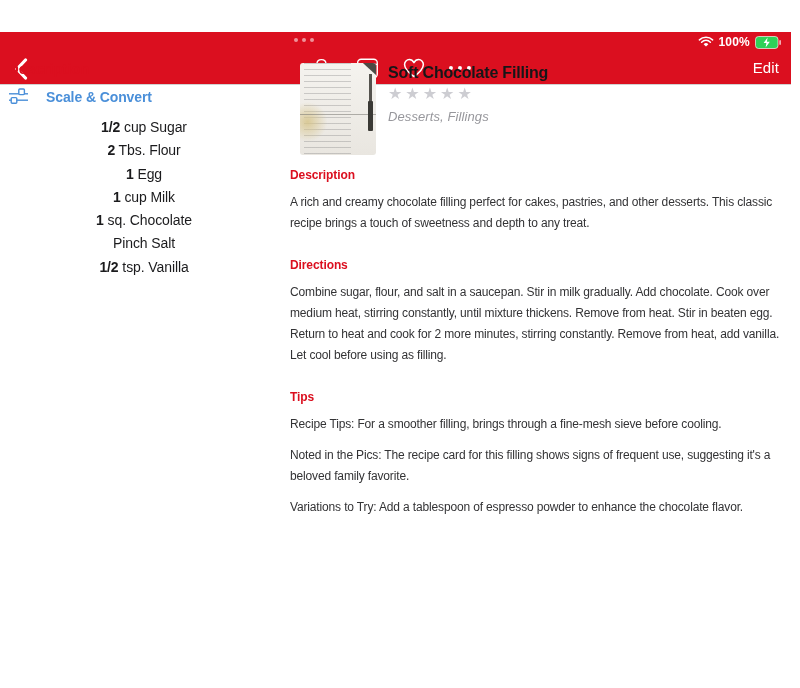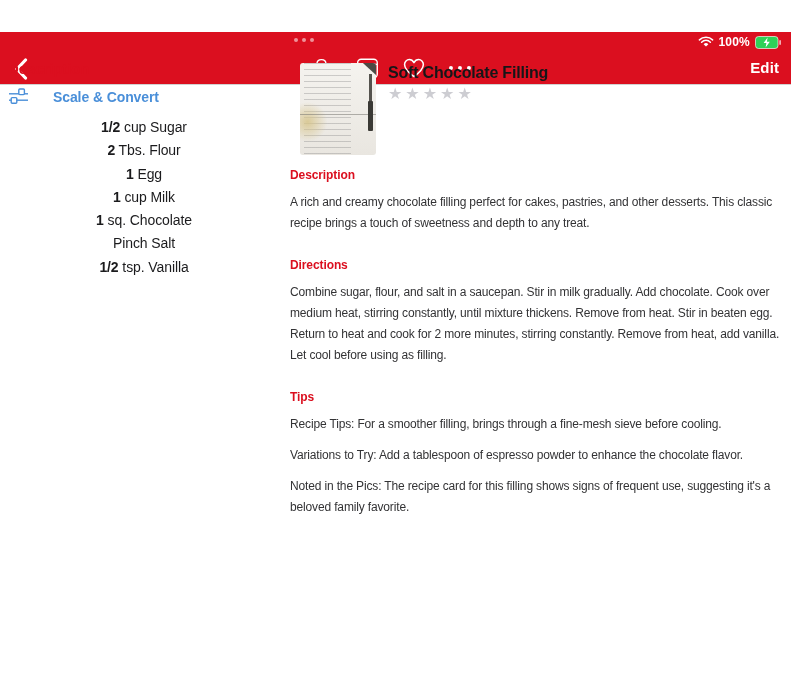--- a/index.html
+++ b/index.html
@@ -31,31 +31,31 @@
   .mt-dots i { width:4px; height:4px; border-radius:50%; background:rgba(255,255,255,0.55); }
   .status-right { position:absolute; right:10px; top:3px; display:flex; align-items:center; gap:5px; }
   .status-right .pct { color:#fff; font-size:12px; font-weight:700; letter-spacing:0.2px; }
 
   .navbar { position:absolute; left:0; top:20px; width:100%; height:32px; }
   .back-btn { position:absolute; left:8px; top:4px; width:26px; height:26px; display:flex; align-items:center; justify-content:center; cursor:pointer; }
   .nav-center { position:absolute; left:50%; top:0; transform:translateX(-53%); height:32px; display:flex; align-items:center; gap:16px; }
   .nav-icon-btn { width:30px; height:30px; display:flex; align-items:center; justify-content:center; cursor:pointer; }
   .edit-btn {
     position:absolute; right:10px; top:5px;
-    color:#fff; font-size:15px; font-weight:700; letter-spacing:0.1px;
+    color:#fff; font-size:15px; font-weight:400; letter-spacing:0.1px;
     background:none; border:none; cursor:pointer; padding:2px 2px;
     font-family:"Liberation Sans", sans-serif;
   }
 
   
   .left-col { position:absolute; left:8px; top:60px; width:272px; }
   .section-title {
     color:var(--accent-red); font-size:15px; font-weight:700; letter-spacing:-0.1px;
   }
-  .scale-row { display:flex; align-items:center; gap:24px; margin-top:11px; cursor:pointer; }
+  .scale-row { display:flex; align-items:center; gap:17px; margin-top:11px; cursor:pointer; }
   .scale-row span { color:var(--link-blue); font-size:14px; font-weight:700; letter-spacing:-0.1px; }
   .ing-list { list-style:none; margin-top:11px;text-align:center; }
   .ing-list li { font-size:14px; line-height:23.3px; color:#1b1b1d; letter-spacing:-0.1px; cursor:pointer; }
   .ing-list li b { font-weight:700; }
 
   
   .right-col { position:absolute; left:290px; top:60px; width:494px; }
   .recipe-head { display:flex; align-items:flex-start; }
   .photo {
     width:76px; height:92px; margin-top:3px; margin-left:10px; flex:0 0 auto;
@@ -202,33 +202,34 @@
   </ul>
 </div>
 
 <div class="right-col">
 
   <div class="recipe-head">
     <div class="photo"></div>
     <div class="recipe-info">
       <div class="recipe-title">Soft Chocolate Filling</div>
       <div class="stars">★★★★★</div>
+      <div class="categories">Desserts, Fillings</div>
     </div>
   </div>
 
   <div class="rsection">
     <div class="rsection-heading first">Description</div>
     <p>A rich and creamy chocolate filling perfect for cakes, pastries, and other desserts. This classic recipe brings a touch of sweetness and depth to any treat.</p>
   </div>
 
   <div class="rsection">
     <div class="rsection-heading">Directions</div>
     <p>Combine sugar, flour, and salt in a saucepan. Stir in milk gradually. Add chocolate. Cook over medium heat, stirring constantly, until mixture thickens. Remove from heat. Stir in beaten egg. Return to heat and cook for 2 more minutes, stirring constantly. Remove from heat, add vanilla. Let cool before using as filling.</p>
   </div>
 
   <div class="rsection">
     <div class="rsection-heading">Tips</div>
     <p>Recipe Tips: For a smoother filling, brings through a fine-mesh sieve before cooling.</p>
+    <p>Noted in the Pics: The recipe card for this filling shows signs of frequent use, suggesting it's a beloved family favorite.</p>
     <p>Variations to Try: Add a tablespoon of espresso powder to enhance the chocolate flavor.</p>
-    <p>Noted in the Pics: The recipe card for this filling shows signs of frequent use, suggesting it's a beloved family favorite.</p>
   </div>
 
 </div>
 
 </body></html>

